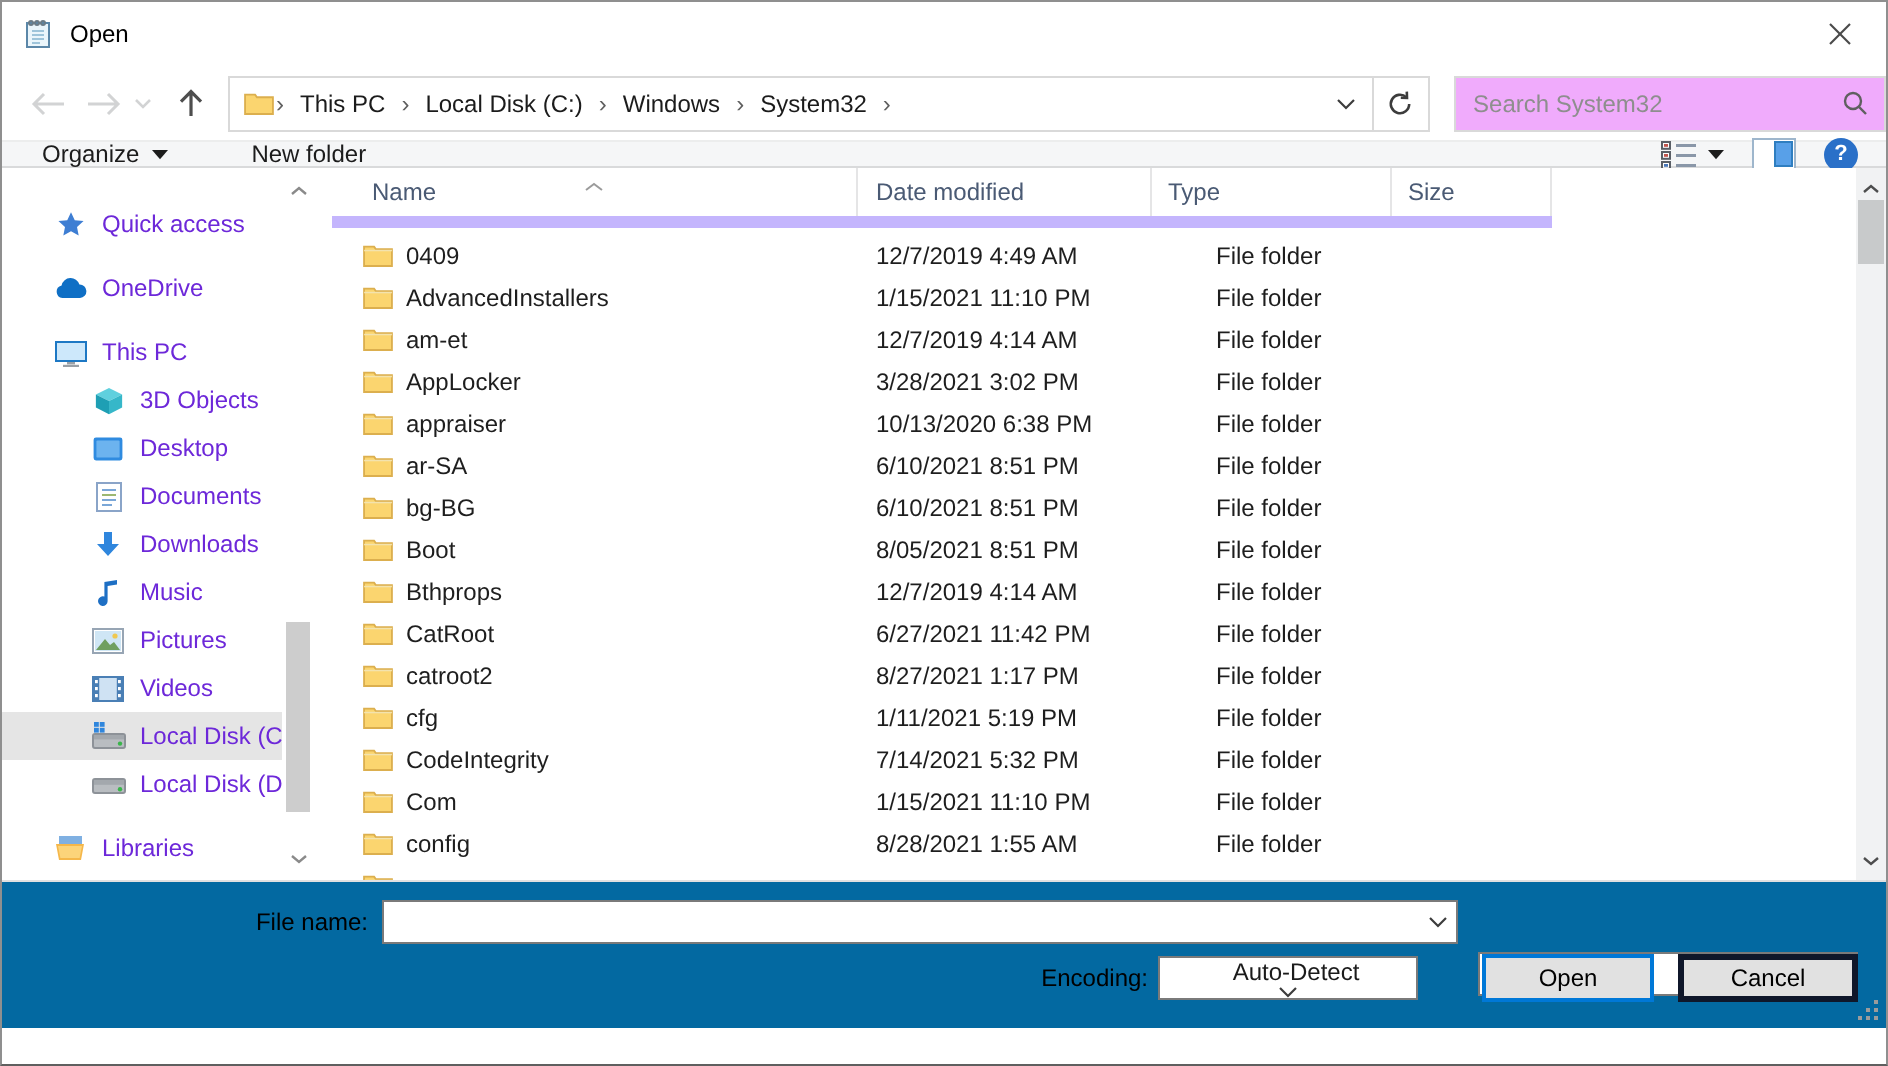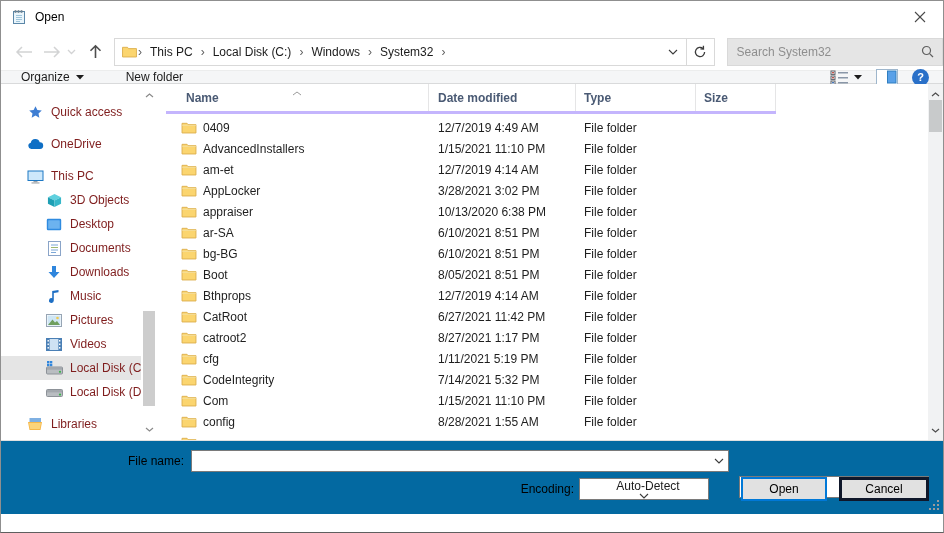--- a/index.html
+++ b/index.html
@@ -31,21 +31,21 @@
     border:1px solid #d9d9d9; display:flex; align-items:center; background:#fff;
   }
   .addr-folder { margin-left:7px; display:inline-flex; }
   .crumb { padding:0 7px; color:#1b1b1b; line-height:26px; }
   .crumb-sep { color:#5f5f5f; font-size:12px; padding:0 1px; }
   .addr-right { margin-left:auto; display:flex; align-items:center; height:100%; }
   .addr-dd { width:26px; height:100%; display:flex; align-items:center; justify-content:center; }
   .addr-refresh { width:28px; height:100%; display:flex; align-items:center; justify-content:center; border-left:1px solid #d9d9d9; }
   .searchbox {
     margin-left:12px; width:217px; height:28px;
-    border:1px solid #d9d9d9; display:flex; align-items:center; background:#e5e5e5;
+    border:1px solid #d9d9d9; display:flex; align-items:center; background:#f0abfc;
   }
   .searchbox input {
     flex:1; border:none; outline:none; background:transparent;
     font-family:inherit; font-size:12px; color:#1b1b1b; padding-left:9px;
   }
   .searchbox input::placeholder { color:#8e8e8e; }
   .search-ico { margin-right:8px; display:inline-flex; }
 
   
   .toolbar {
@@ -66,42 +66,42 @@
   
   .main { position:relative; height:356px; background:#fff; overflow:hidden; }
 
   .sidebar { position:absolute; left:0; top:0; bottom:0; width:140px; padding-top:16px; overflow:hidden; }
   .side-item { height:24px; display:flex; align-items:center; cursor:default; }
   .side-item.ind0 { padding-left:25px; }
   .side-item.ind1 { padding-left:44px; }
   .side-item.gap { margin-top:8px; }
   .side-item.sel { background:#e5e5e5; }
   .side-icon { width:18px; display:inline-flex; justify-content:center; margin-right:7px; flex:none; }
-  .side-label { white-space:nowrap; color:#7f1d1d; }
+  .side-label { white-space:nowrap; color:#6d28d9; }
 
   .side-scroll { position:absolute; left:140px; top:0; bottom:0; width:17px; background:#fff; }
   .side-scroll .sb-arrow { position:absolute; left:0; width:17px; height:14px; display:flex; align-items:center; justify-content:center; }
   .side-scroll .up { top:4px; } .side-scroll .down { bottom:4px; }
   .side-scroll .sb-thumb { position:absolute; left:2px; width:12px; top:227px; height:95px; background:#cdcdcd; }
 
   .filelist { position:absolute; left:165px; right:15px; top:0; bottom:0; overflow:hidden; }
-  .list-header { position:relative; height:30px; display:flex; width:610px; border-bottom:3px solid #c4b5fd;font-weight:bold; }
+  .list-header { position:relative; height:30px; display:flex; width:610px; border-bottom:6px solid #c4b5fd; }
   .hcell { border-right:1px solid #e5e5e6; color:#4a5a74; display:flex; align-items:center; }
   .hcell.c-name { width:263px; padding-left:20px; }
   .hcell.c-date { width:147px; padding-left:9px; }
   .hcell.c-type { width:120px; padding-left:8px; }
   .hcell.c-size { width:80px;  padding-left:8px; }
   .sort-caret { position:absolute; left:126px; top:1px; }
 
   .list-rows { margin-top:3px; }
   .list-row { height:21px; display:flex; align-items:center; }
   .rcell { white-space:nowrap; overflow:hidden; color:#1e1e1e; }
   .rcell.c-name { width:263px; padding-left:15px; display:flex; align-items:center; gap:6px; }
   .rcell.c-date { width:147px; padding-left:9px; }
-  .rcell.c-type { width:120px; padding-left:8px; }
+  .rcell.c-type { width:120px; padding-left:8px;margin-left:24px; }
   .rcell.c-size { width:80px;  padding-left:8px; }
   .folder-ico { display:inline-flex; flex:none; }
 
   .list-scroll { position:absolute; right:0; top:0; bottom:0; width:15px; background:#f1f2f3; }
   .list-scroll .sb-arrow { position:absolute; left:0; width:15px; height:14px; display:flex; align-items:center; justify-content:center; }
   .list-scroll .up { top:3px; } .list-scroll .down { bottom:3px; }
   .list-scroll .sb-thumb { position:absolute; left:1px; width:13px; top:16px; height:32px; background:#c8cacb; }
 
   
   .footer { position:relative; height:74px; background:#0369a1; border-top:1px solid #e0e0e0; }

